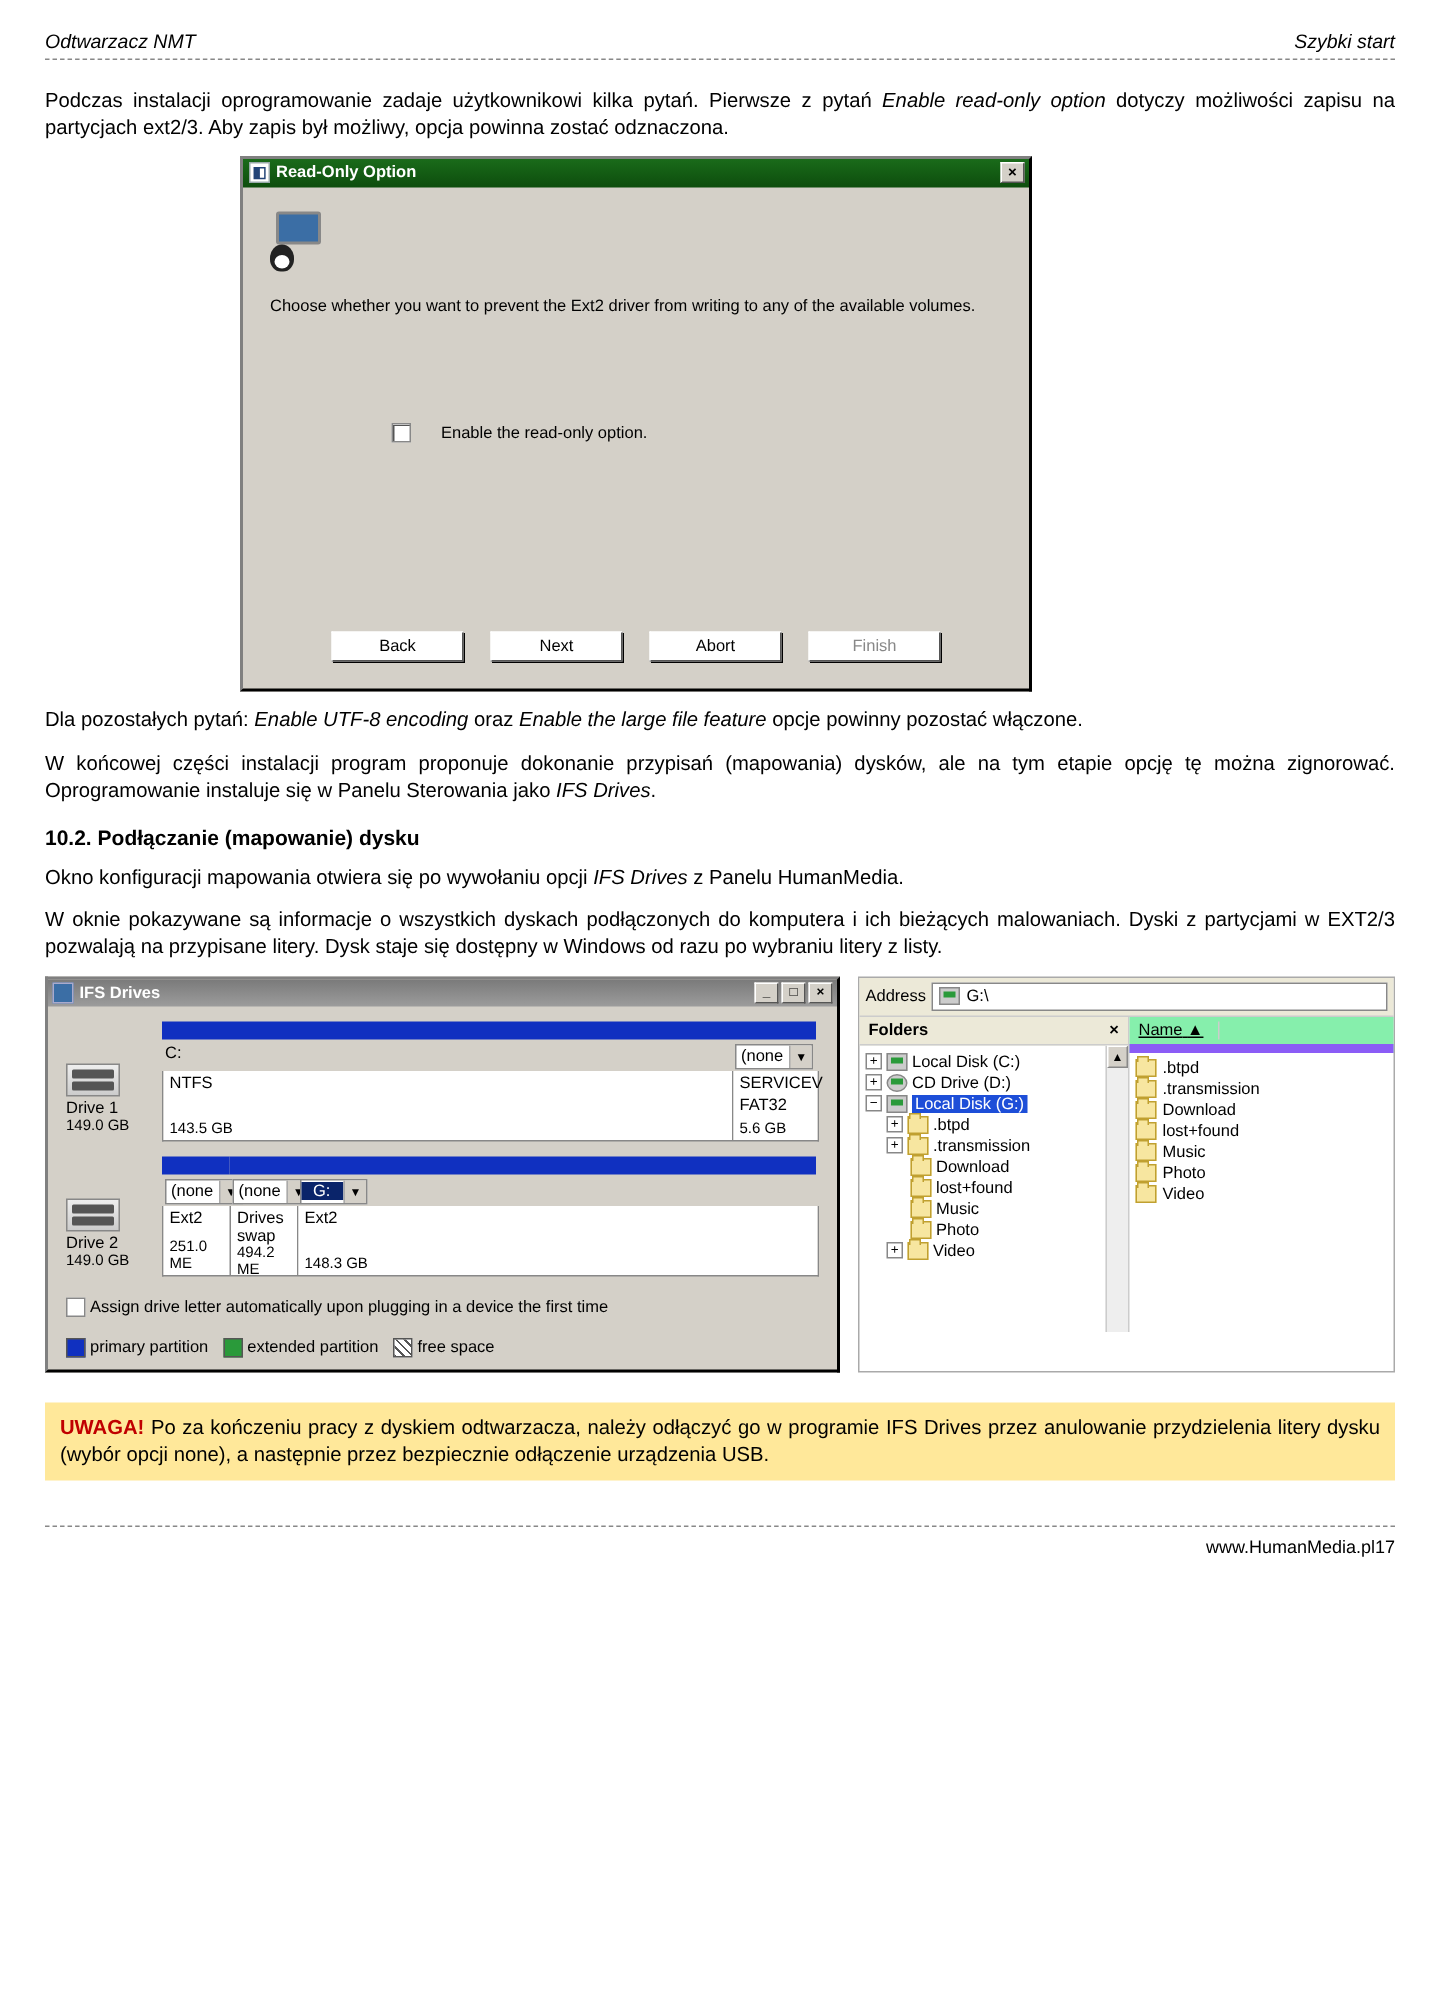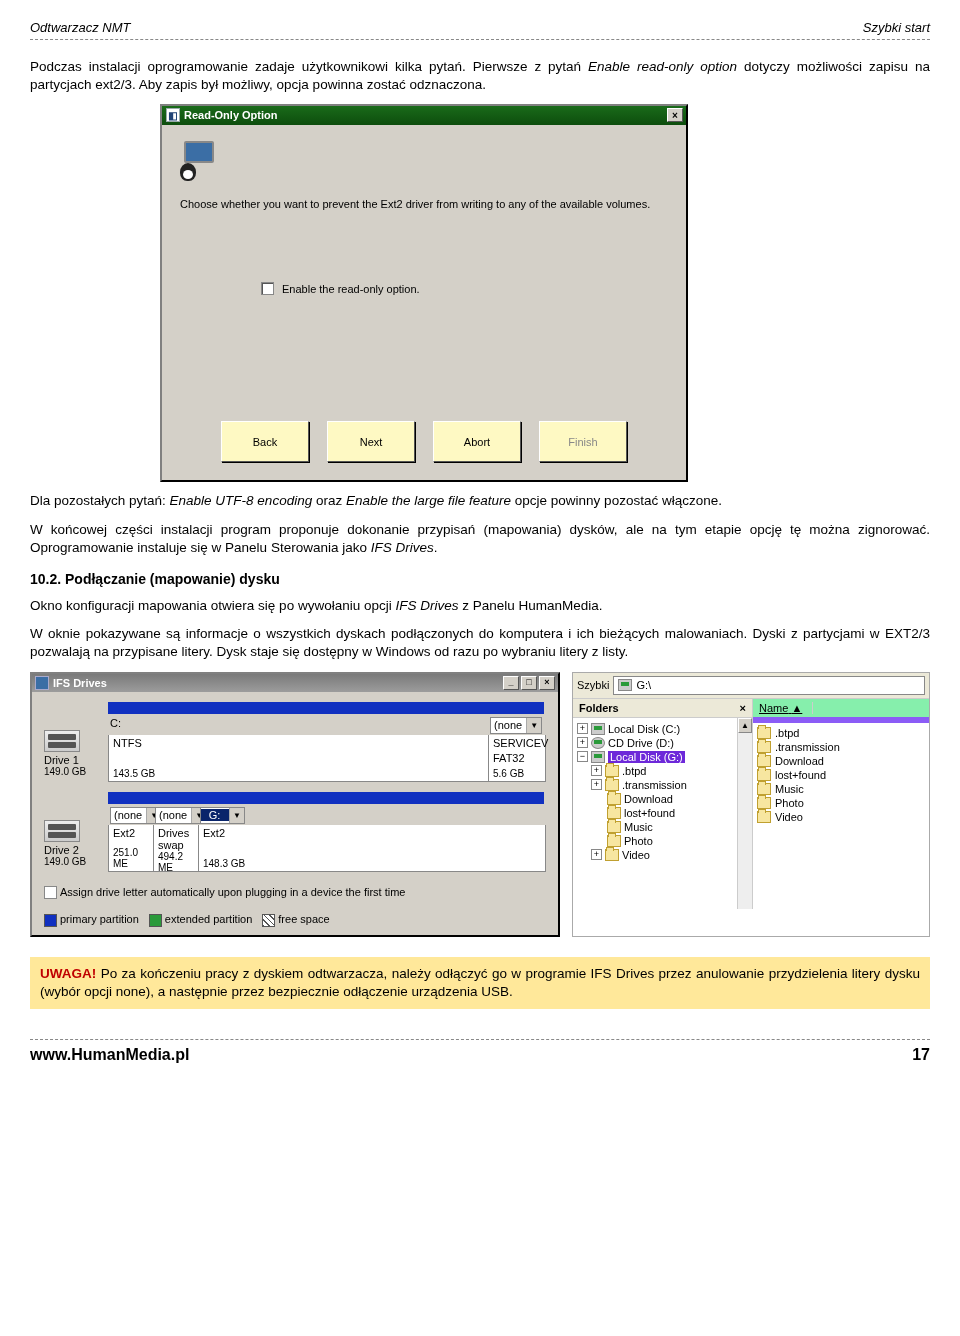--- a/index.html
+++ b/index.html
@@ -25,24 +25,24 @@
   .dlg-title-left { display:flex; align-items:center; gap:4px; font-weight:bold; }
   .dlg-title-icon { width:14px; height:14px; background:#fff; border:1px solid #9aa; display:flex; align-items:center; justify-content:center; font-size:10px; color:#247; }
   .dlg-close { width:16px; height:14px; background:#d4d0c8; border:1px solid #fff; border-right-color:#555; border-bottom-color:#555; display:flex; align-items:center; justify-content:center; font-weight:bold; font-size:10px; color:#000; }
   .dlg-body { padding: 16px 18px 14px 18px; }
   .dlg-msg { display:flex; gap:14px; margin-bottom: 70px; flex-direction: column; }
   .dlg-icon { width:40px; flex:0 0 40px; height:40px; position:relative; }
   .dlg-icon .monitor { width:30px; height:22px; background:#3b6ea5; border:2px solid #888; border-radius:2px; position:absolute; top:0; left:4px; }
   .dlg-icon .penguin { width:16px; height:18px; background:#222; border-radius:50% 50% 45% 45%; position:absolute; bottom:0; left:0; }
   .dlg-icon .penguin::after{content:""; position:absolute; width:10px; height:9px; background:#fff; border-radius:50%; top:7px; left:3px;}
   .dlg-msg-text { line-height:1.35; padding-top:2px; }
-  .dlg-check-row { display:flex; align-items:center; gap:8px; margin: 0 0 120px 40px; padding-left: 41px; }
+  .dlg-check-row { display:flex; align-items:center; gap:20px; margin: 0 0 120px 40px; padding-left: 41px; }
   .chkbox { width:13px; height:13px; background:#fff; border:1px solid #888; box-shadow: inset 1px 1px 0 #555; }
   .dlg-btn-row { display:flex; justify-content:center; gap:18px; padding:6px 0 4px 0; }
-  .wbtn { width:88px; height:41px; background:#fef9c3; border:1px solid #fff; border-right-color:#555; border-bottom-color:#555; box-shadow: 1px 1px 0 #000; font-family:inherit; font-size:11px; display:flex; align-items:center; justify-content:center; }
+  .wbtn { width:88px; height:20px; background:#ffffff; border:1px solid #fff; border-right-color:#555; border-bottom-color:#555; box-shadow: 1px 1px 0 #000; font-family:inherit; font-size:11px; display:flex; align-items:center; justify-content:center; }
   .wbtn.disabled { color:#888;text-align:right; }
 
   
   .screens-row { display:flex; gap:12px; margin:8px 0 20px 0; }
   .ifs-wrap { width:530px; border:2px solid #808080; border-right-color:#000; border-bottom-color:#000; background:#d4d0c8; font-family:Tahoma,Arial,sans-serif; font-size:11px; }
   .ifs-title { background: linear-gradient(#7a7a7a,#9c9c9c); color:#fff; padding:2px 3px; display:flex; justify-content:space-between; align-items:center; }
   .ifs-title-left { display:flex; gap:4px; align-items:center; font-weight:bold; }
   .ifs-title-icon { width:14px;height:14px;background:#3b6ea5;border:1px solid #aac; }
   .ifs-title-btns { display:flex; gap:2px; }
   .ifs-title-btns .tbtn { width:16px;height:14px;background:#d4d0c8;border:1px solid #fff;border-right-color:#555;border-bottom-color:#555;display:flex;align-items:center;justify-content:center;font-size:9px;font-weight:bold;color:#000;line-height:1;}
@@ -83,32 +83,32 @@
   .exp-cols { display:flex; height:210px; }
   .exp-folders { width:180px; border-right:1px solid #ccc; display:flex; flex-direction:column; }
   .exp-fhead { background:#ece9d8; border-bottom:1px solid #ccc; padding:3px 6px; display:flex; justify-content:space-between; font-weight:bold;}
   .tree { padding:4px 2px 4px 4px; overflow:hidden; flex:1; position:relative;}
   .tree-scroll { position:absolute; right:0; top:0; bottom:0; width:15px; background:#eee; border-left:1px solid #ccc;}
   .tree-scroll .sbar-btn{ height:15px;background:#d4d0c8;border:1px solid #fff;border-right-color:#888;border-bottom-color:#888;display:flex;align-items:center;justify-content:center;font-size:8px;}
   .tree-item { display:flex; align-items:center; gap:3px; padding:1px 0; white-space:nowrap;}
   .tw { display:inline-block; width:11px; text-align:center; font-size:9px; border:1px solid #888; height:11px; line-height:9px; background:#fff;}
   .fic { width:14px;height:12px;background:#f7e6a0;border:1px solid #c0a030;position:relative;}
   .fic::before{content:"";position:absolute;top:-3px;left:0;width:6px;height:3px;background:#f7e6a0;border:1px solid #c0a030;border-bottom:none;}
-  .tree-item.sel .lbl { background:#6d28d9; color:#fff; padding:0 2px;}
+  .tree-item.sel .lbl { background:#1d4ed8; color:#fff; padding:0 2px;}
   .i1{margin-left:0;} .i2{margin-left:14px;}
   .exp-list { flex:1; }
   .exp-lhead { background:#86efac; border-bottom:6px solid #8b5cf6; padding:3px 6px; display:flex; gap:4px;text-decoration:underline;}
   .exp-lhead .col { border-right:1px solid #ccc; padding-right:10px;}
   .list-body { padding:3px 4px; }
   .list-item { display:flex; align-items:center; gap:4px; padding:1px 0;}
 
   .warning-box { background:#ffe89a; padding:8px 10px; font-size:13.5px; line-height:1.35; text-align:justify; margin-top:10px; margin-bottom:24px;}
   .warning-box .w-head { color:#c00000; font-weight:bold; }
 
-  .page-footer { display:flex; justify-content:space-between; font-size:16px; margin-top:6px;font-weight:bold;}
+  .page-footer { display:flex; justify-content:flex-end; font-size:12px; margin-top:6px;}
   .page-footer-hr { border:none; border-top:1px dashed #888; margin-top:30px; margin-bottom:4px;}
 </style>
 </head>
 <body>
 
 <div class="page-header">
   <span>Odtwarzacz NMT</span>
   <span>Szybki start</span>
 </div>
 <hr class="hr-dotted">
@@ -263,21 +263,21 @@
       <div class="legend-row">
         <span><span class="lg-sw lg-b"></span><span>primary partition</span></span>
         <span><span class="lg-sw lg-g"></span><span>extended partition</span></span>
         <span><span class="lg-sw lg-h"></span><span>free space</span></span>
       </div>
     </div>
   </div>
 
   <div class="exp-wrap">
     <div class="exp-addr">
-      <span>Szybki</span>
+      <span>Address</span>
       <div class="exp-addr-field">
         <span class="hdd-ic"></span>
         <span>G:\</span>
       </div>
     </div>
     <div class="exp-cols">
       <div class="exp-folders">
         <div class="exp-fhead">
           <span>Folders</span>
           <span>×</span>

